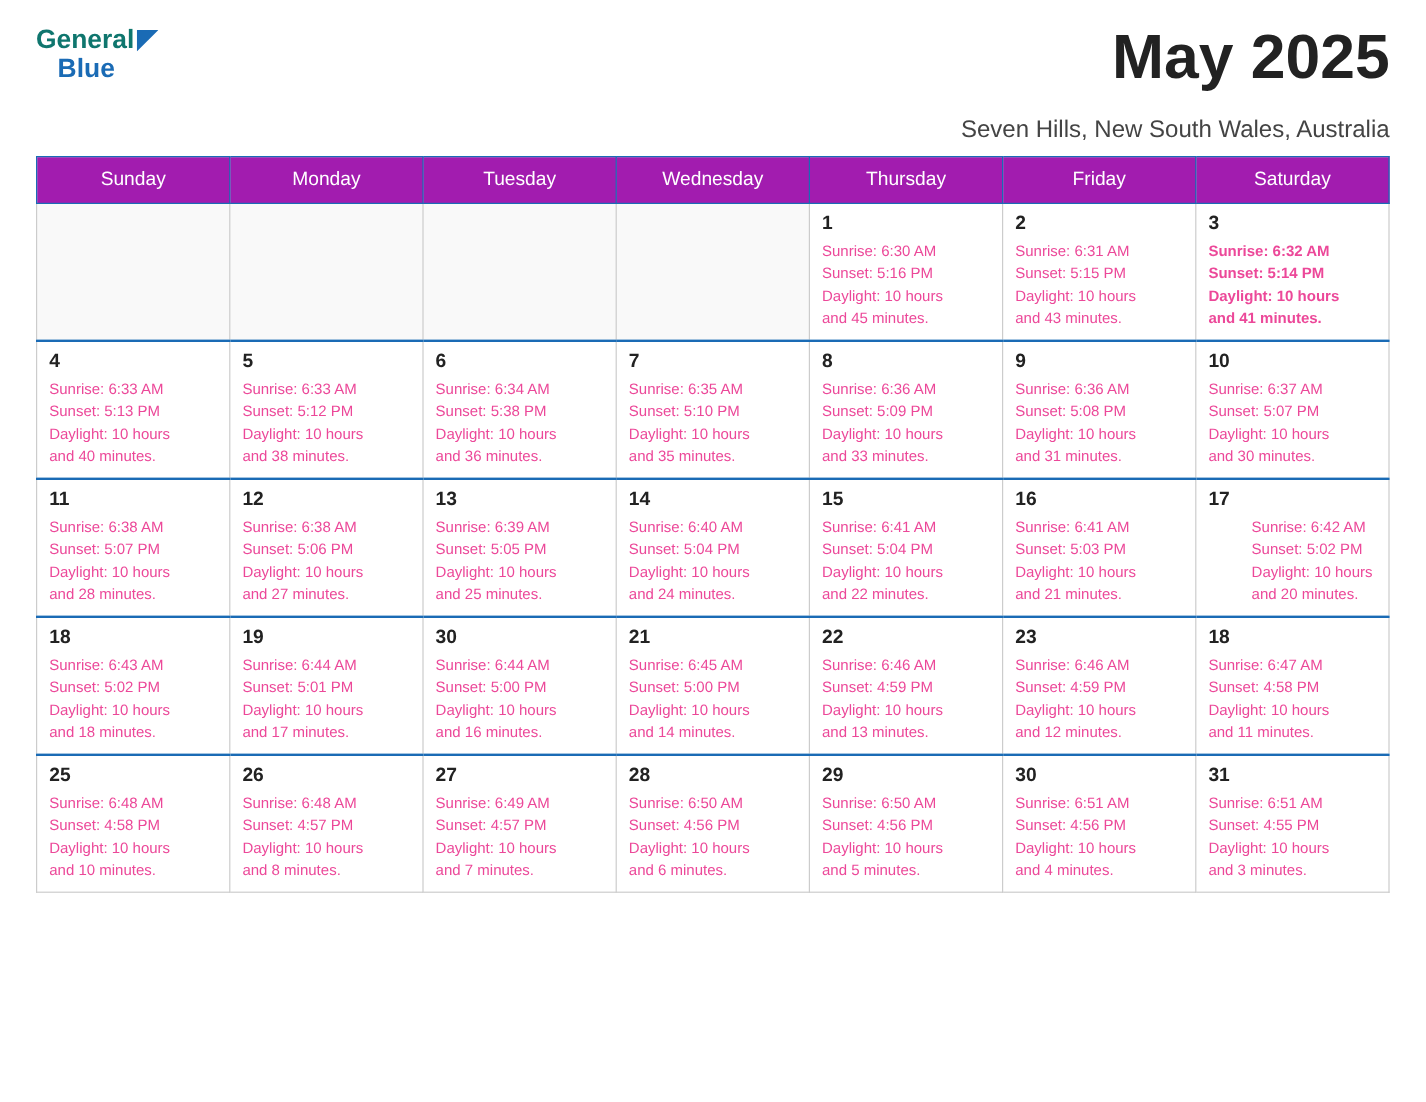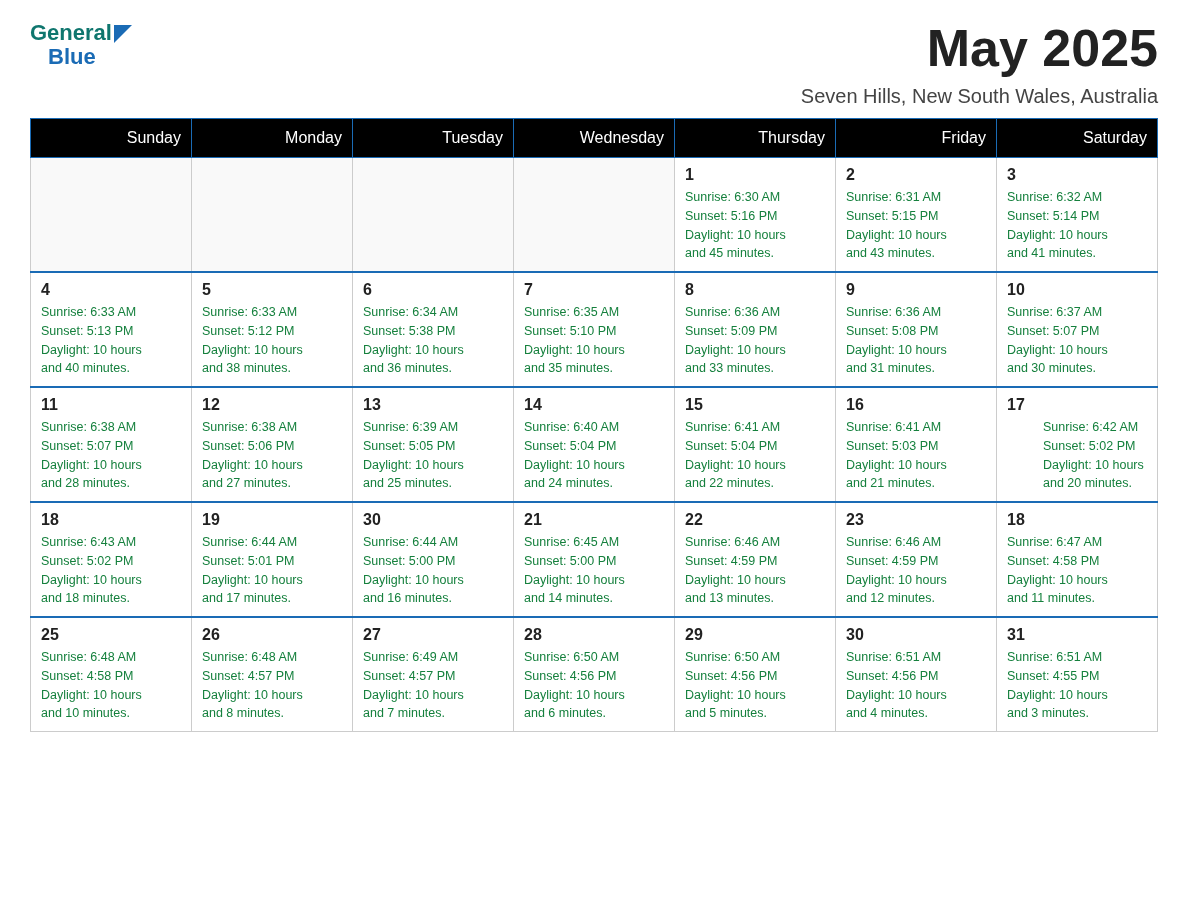--- a/index.html
+++ b/index.html
@@ -31,55 +31,55 @@
     }
     .month-title {
       font-size: 52px;
       font-weight: bold;
       color: #222;
       line-height: 1.1;
     }
     .location-title {
       font-size: 20px;
       color: #444;
-      margin-top: 8px;
+      margin-top: 20px;
     }
     .calendar {
       width: 100%;
       border-collapse: collapse;
       margin-top: 10px;
     }
     .calendar thead tr th {
-      background-color: #000000;
+      background-color: #a21caf;
       color: #fff;
       font-size: 16px;
       font-weight: normal;
       padding: 10px 10px;
-      text-align: right;
+      text-align: center;
       border: 1px solid #1a6bb5;
     }
     .calendar tbody tr td {
       border: 1px solid #ccc;
       vertical-align: top;
       padding: 8px 10px;
       width: 14.28%;
       min-height: 100px;
     }
     .calendar tbody tr td.empty {
       background: #f9f9f9;
     }
     .day-number {
       font-size: 16px;
       font-weight: bold;
       color: #222;
       margin-bottom: 4px;
     }
     .day-info {
       font-size: 12.5px;
-      color: #15803d;
+      color: #ec4899;
       line-height: 1.5;
     }
     .row-divider td {
       border-top: 2px solid #1a6bb5 !important;
     }
     
     .logo-wrapper {
       display: flex;
       flex-direction: column;
       align-items: flex-start;
@@ -142,21 +142,21 @@
         </td>
         <td>
           <div class="day-number">2</div>
           <div class="day-info" style="white-space: pre-line;">Sunrise: 6:31 AM
 Sunset: 5:15 PM
 Daylight: 10 hours
 and 43 minutes.</div>
         </td>
         <td>
           <div class="day-number">3</div>
-          <div class="day-info" style="white-space: pre-line;">Sunrise: 6:32 AM
+          <div class="day-info" style="white-space: pre-line; font-weight: bold;">Sunrise: 6:32 AM
 Sunset: 5:14 PM
 Daylight: 10 hours
 and 41 minutes.</div>
         </td>
       </tr>
       <tr class="row-divider">
         <td>
           <div class="day-number">4</div>
           <div class="day-info" style="white-space: pre-line;">Sunrise: 6:33 AM
 Sunset: 5:13 PM

